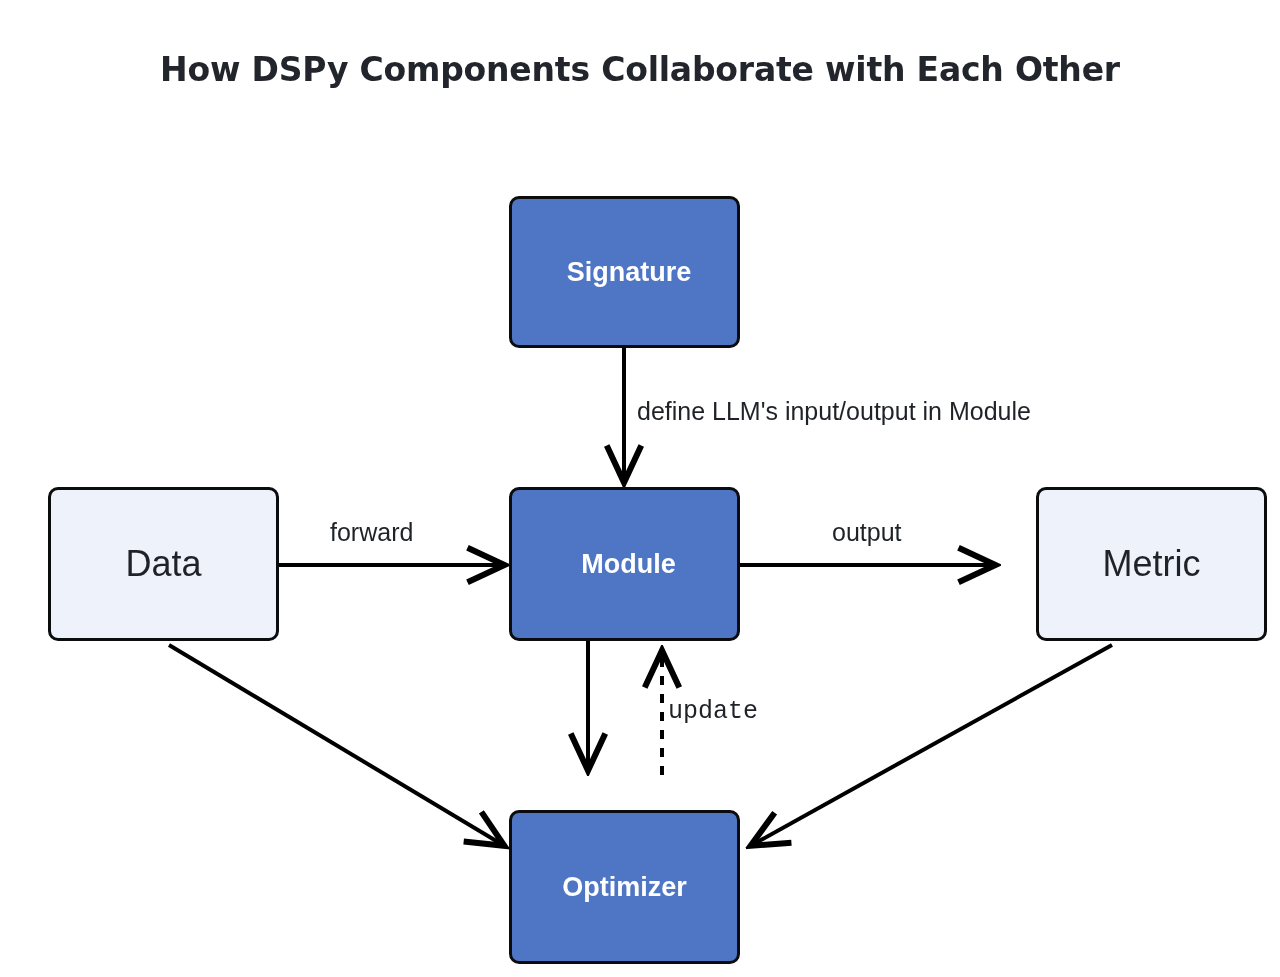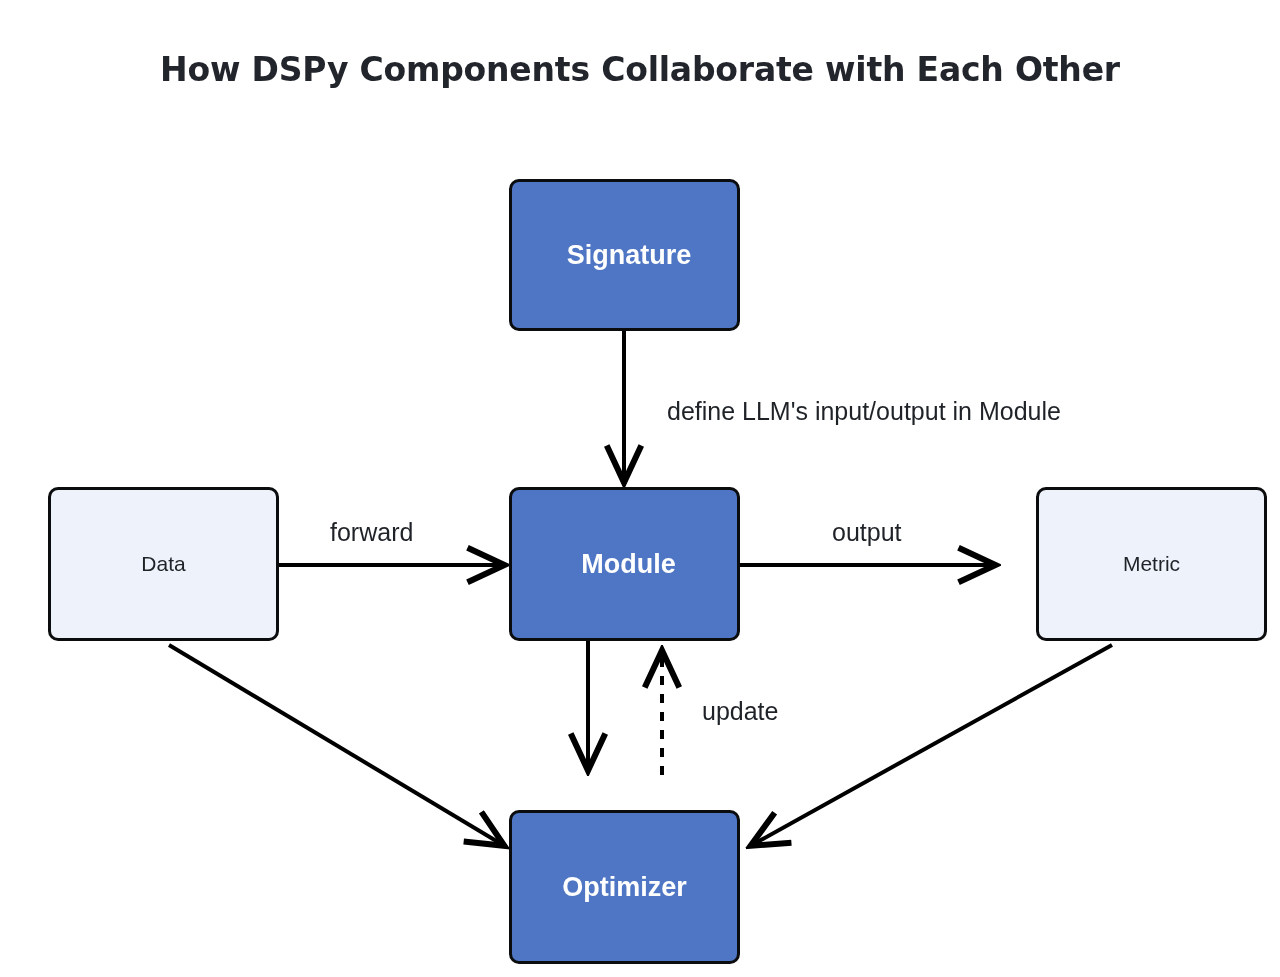--- a/index.html
+++ b/index.html
@@ -59,41 +59,41 @@
   .node.primary {
     background: #4e76c4;
     color: #ffffff;
     font-weight: bold;
     font-size: 27px;
   }
   .node.secondary {
     background: #eef2fb;
     color: #1f2328;
     font-weight: normal;
-    font-size: 21px;
+    font-size: 36px;
   }
 
-  #node-signature { left: 509px; top: 179px; width: 231px; height: 152px; padding-left: 9px; }
+  #node-signature { left: 509px; top: 196px; width: 231px; height: 152px; padding-left: 9px; }
   #node-module    { left: 509px; top: 487px; width: 231px; height: 154px; padding-left: 8px; }
   #node-optimizer { left: 509px; top: 775px; width: 231px; height: 154px; margin-top: 35px; }
   #node-data      { left: 48px;  top: 487px; width: 231px; height: 154px; }
   #node-metric    { left: 1000px;top: 487px; width: 231px; height: 154px; margin-left: 36px; }
 
   
   .edge-label {
     position: absolute;
     font-size: 25px;
     color: #1f2328;
     white-space: nowrap;
     font-family: "Liberation Sans", sans-serif;
   }
-  #label-define  { left: 667px; top: 397px; }
+  #label-define  { left: 637px; top: 397px; }
   #label-forward { left: 330px; top: 518px; }
   #label-output  { left: 832px; top: 518px; }
-  #label-update  { left: 702px; top: 697px; }
+  #label-update  { left: 668px; top: 697px; font-family: Liberation Mono, monospace; }
 </style>
 </head>
 <body>
 
 <div id="canvas">
 
   <div class="diagram-title">How DSPy Components Collaborate with Each Other</div>
 
   <svg id="edges" viewBox="0 0 1280 977" width="1280" height="977" xmlns="http://www.w3.org/2000/svg">
     <defs>

